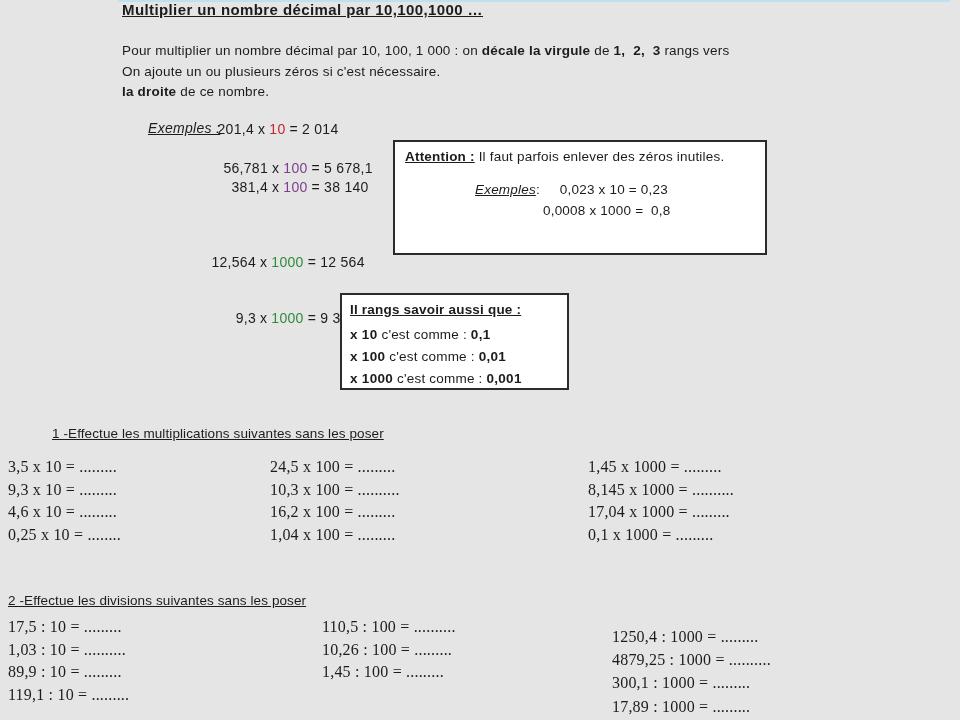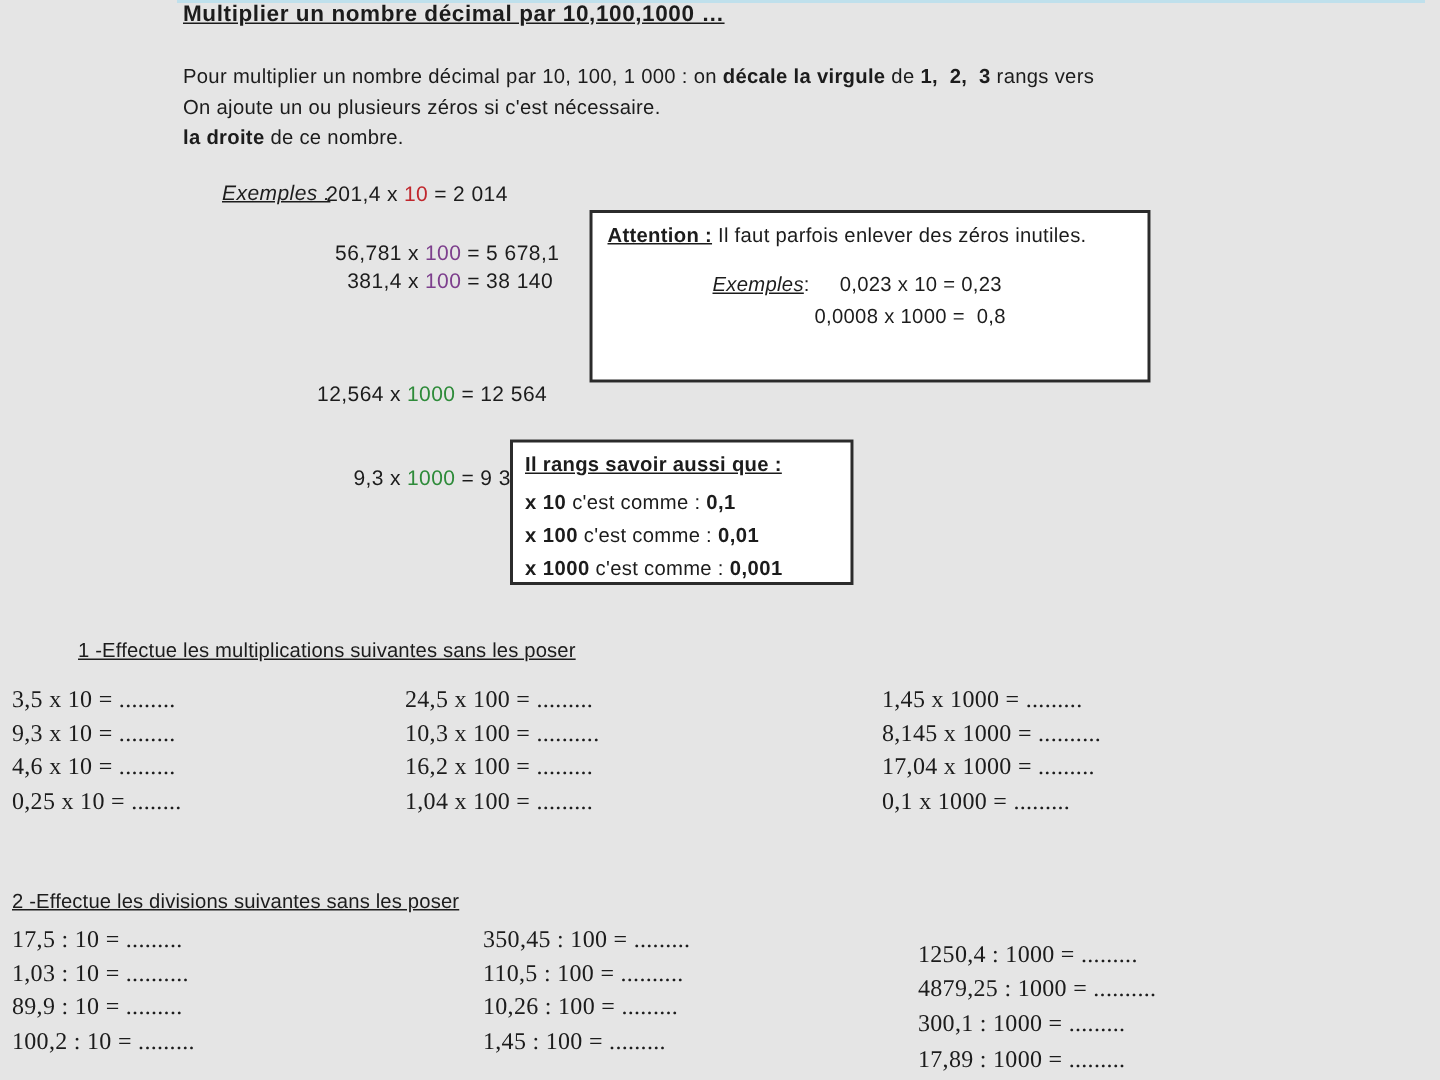--- a/index.html
+++ b/index.html
@@ -115,24 +115,23 @@
     <div class="prob-row">17,04 x 1000 = .........</div>
     <div class="prob-row">0,1 x 1000 = .........</div>
   </div>
 
   <div class="abs hd" style="left:8px;top:577px;margin-top:16px;">2 -Effectue les divisions suivantes sans les poser</div>
 
   <div class="abs probs" style="left:8px;top:616px;">
     <div class="prob-row">17,5 : 10 = .........</div>
     <div class="prob-row">1,03 : 10 = ..........</div>
     <div class="prob-row">89,9 : 10 = .........</div>
-    <div class="prob-row">100,2 : 10 = .........</div>
+    <div class="prob-row">119,1 : 10 = .........</div>
   </div>
   <div class="abs probs" style="left:322px;top:616px;">
-    <div class="prob-row">350,45 : 100 = .........</div>
     <div class="prob-row">110,5 : 100 = ..........</div>
     <div class="prob-row">10,26 : 100 = .........</div>
     <div class="prob-row">1,45 : 100 = .........</div>
   </div>
   <div class="abs probs col3b" style="left:612px;top:625px;">
     <div class="prob-row">1250,4 : 1000 = .........</div>
     <div class="prob-row">4879,25 : 1000 = ..........</div>
     <div class="prob-row">300,1 : 1000 = .........</div>
     <div class="prob-row">17,89 : 1000 = .........</div>
   </div>

